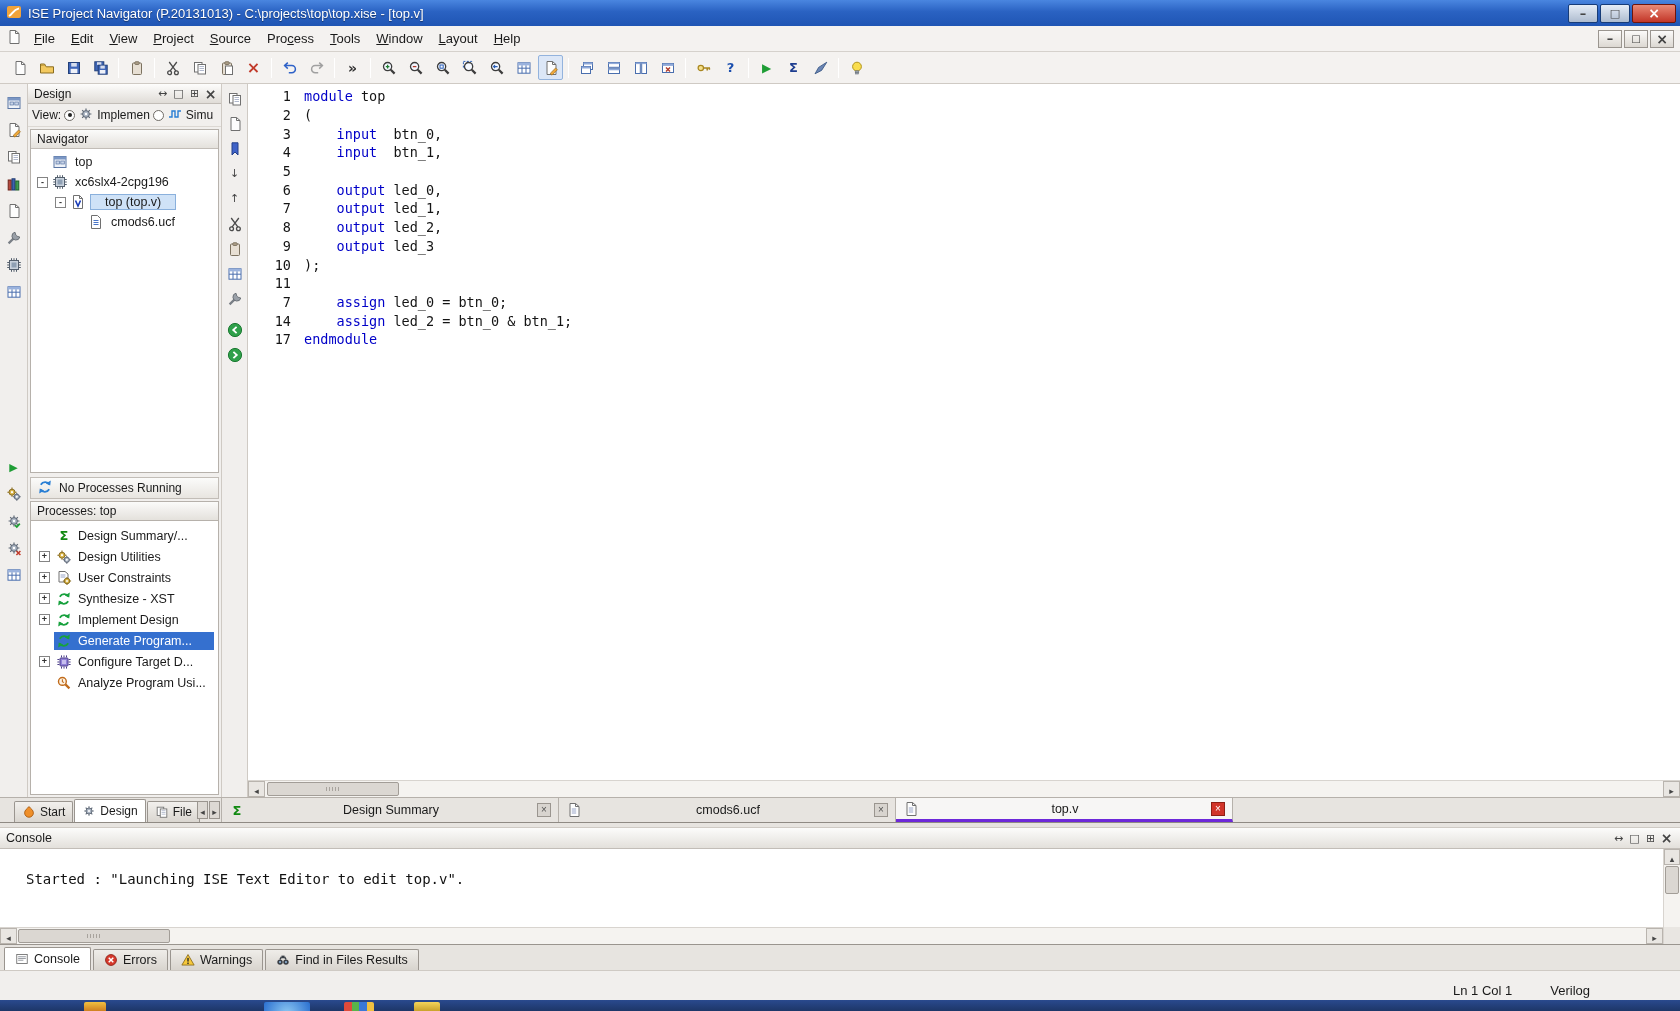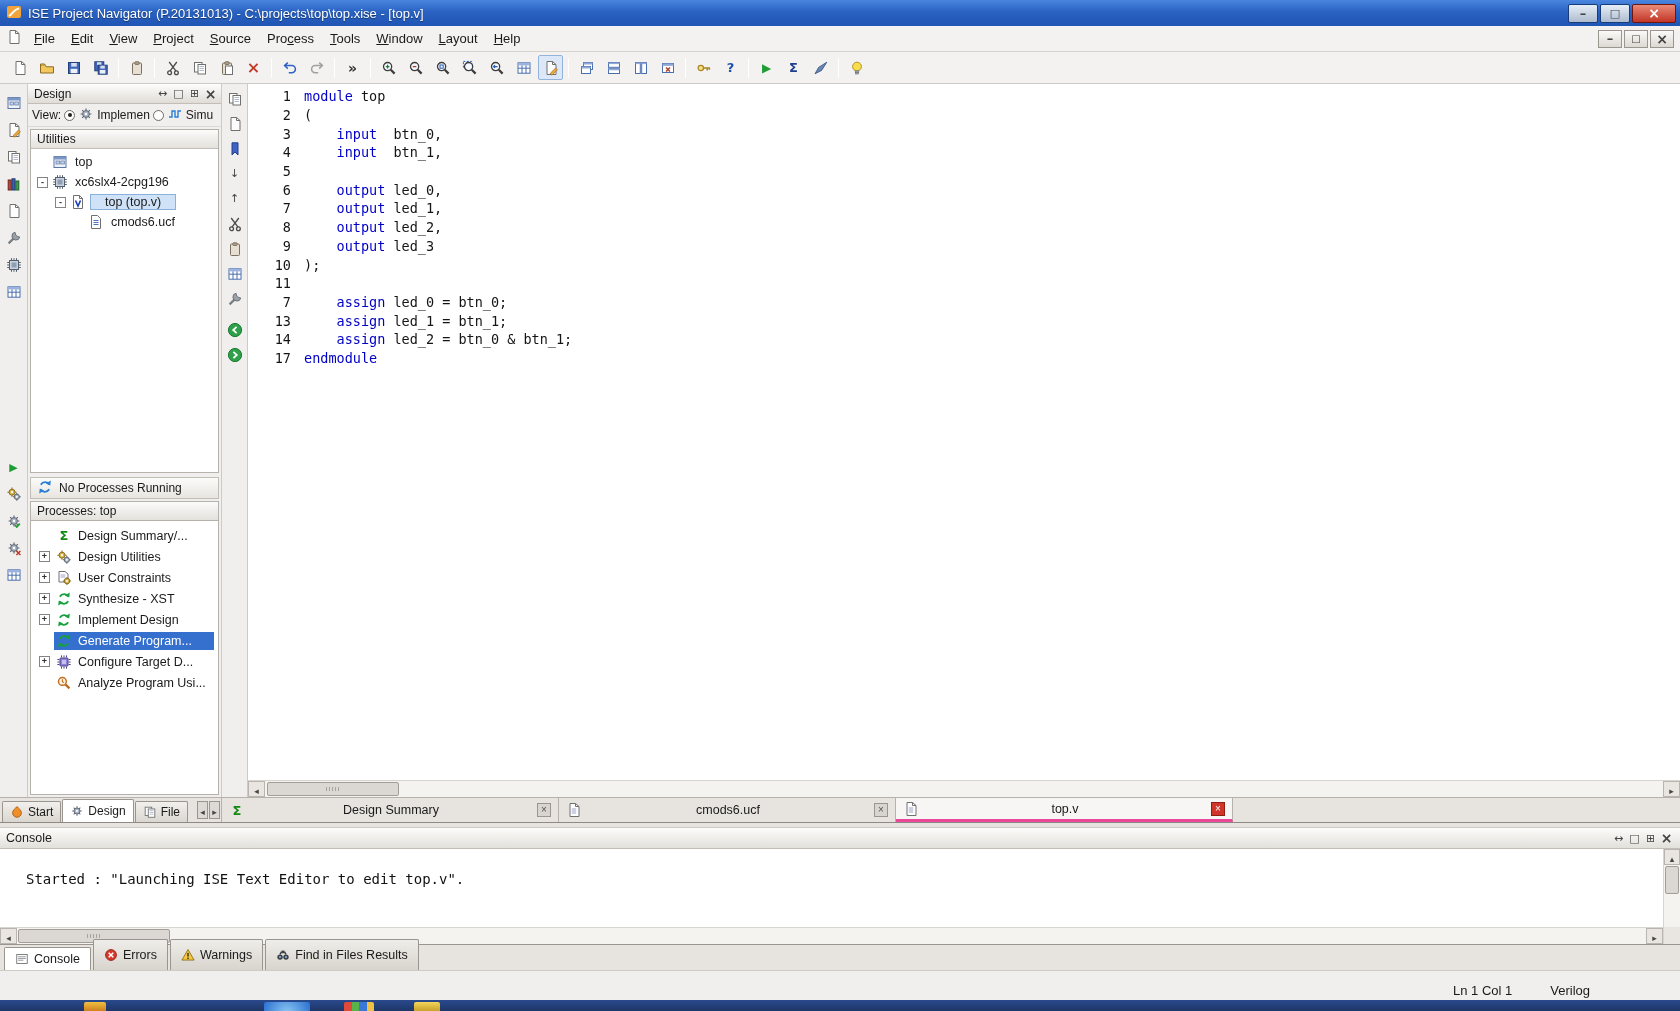--- a/index.html
+++ b/index.html
@@ -70,47 +70,47 @@
   
   .hscroll{display:flex;background:#f2f0ed;border-top:1px solid #d8d4cf}
   .editor-hscroll{position:absolute;left:0;bottom:0;width:100%;height:17px}
   .scroll-btn{width:17px;height:100%;background:#e9e6e2;border:1px solid #b9b4ae;display:flex;align-items:center;justify-content:center;color:#4a4a4a;flex:none}
   .scroll-btn .icn{width:10px;height:10px;font-size:8px}
   .scroll-track{flex:1;position:relative;background:#f5f3f0}
   .scroll-thumb{position:absolute;top:1px;bottom:1px;background:#dbd7d2;border:1px solid #a29d97;border-radius:2px}
   .grip{position:absolute;left:50%;top:4px;bottom:4px;width:14px;transform:translateX(-50%);background:repeating-linear-gradient(90deg,#a8a39d 0 1px,transparent 1px 3px)}
   
   .tabs-row{position:absolute;left:0;top:797px;width:100%;height:26px;background:#e7e4e0;border-top:1px solid #b6b1ab;border-bottom:1px solid #8f8a84;display:flex}
-  .left-tabs{width:222px;flex:none;display:flex;align-items:flex-end;padding:2px 22px 0 2px;gap:1px;border-right:1px solid #b6b1ab;position:relative;overflow:hidden}
+  .left-tabs{width:222px;flex:none;display:flex;align-items:flex-end;padding:2px 22px 0 14px;gap:1px;border-right:1px solid #b6b1ab;position:relative;overflow:hidden}
   .ltab{height:21px;display:flex;align-items:center;gap:4px;padding:0 7px;border:1px solid #9a958f;border-bottom:none;background:linear-gradient(#f2f0ed,#dad6d0);font-size:12px;border-radius:2px 2px 0 0;white-space:nowrap}
   .ltab .icn{width:14px;height:14px}
   .ltab.active{background:#fff;height:23px}
   .tab-arrows{position:absolute;right:1px;bottom:3px;display:flex;gap:1px}
   .tarr{width:11px;height:18px;background:#ddd9d4;border:1px solid #9a958f;display:flex;align-items:center;justify-content:center}
   .tarr .icn{width:8px;height:8px;font-size:7px}
   .editor-tabs{flex:1;display:flex;align-items:stretch;overflow:hidden}
   .etab{width:337px;flex:none;display:flex;align-items:center;gap:4px;padding:0 7px;border-right:1px solid #b6b1ab;background:#e7e4e0;font-size:12.5px}
   .etab .lbl{flex:1;text-align:center;white-space:nowrap;overflow:hidden}
-  .etab.active{background:#f7f6f5;border-bottom:3px solid #ec4899}
+  .etab.active{background:#f7f6f5;border-bottom:3px solid #6d28d9}
   .eclose{width:14px;height:14px;border:1px solid #9a958f;background:#d8d4cf;color:#555;font-size:10px;line-height:1;display:flex;align-items:center;justify-content:center;flex:none}
   .etab.active .eclose{background:#d1352a;border-color:#8e1f15;color:#fff}
   
   .splitter{position:absolute;left:0;top:823px;width:100%;height:4px;background:#e7e4e0}
   .console-header{position:absolute;left:0;top:827px;width:100%;height:22px;background:linear-gradient(#fcfcfb,#e3e0db);border-top:1px solid #cfcac4;border-bottom:1px solid #c2bdb7;display:flex;align-items:center;padding:0 6px;font-size:12.5px}
   .console-body{position:absolute;left:0;top:849px;width:1663px;height:78px;background:#fff;overflow:hidden}
   .console-body pre{margin:0;padding:22px 10px 0 26px;font-family:"DejaVu Sans Mono","Liberation Mono",monospace;font-size:14px;color:#111;white-space:pre}
   .console-hscroll{position:absolute;left:0;top:927px;width:1663px;height:17px}
   .console-vscroll{position:absolute;left:1663px;top:849px;width:17px;height:95px;background:#f2f0ed;border-left:1px solid #d8d4cf;display:flex;flex-direction:column}
   .console-vscroll .scroll-btn{width:100%;height:16px}
   .vtrack{flex:1;position:relative;background:#f5f3f0}
   .vthumb{position:absolute;left:1px;right:1px;top:1px;height:28px;background:#dbd7d2;border:1px solid #a29d97;border-radius:2px}
   .scroll-corner{position:absolute;left:1663px;top:927px;width:17px;height:17px;background:#e9e6e2;border-left:1px solid #d8d4cf}
   
   .bottom-tabs{position:absolute;left:0;top:944px;width:100%;height:26px;background:#e7e4e0;border-top:1px solid #9a958f;display:flex;align-items:flex-end;padding:2px 0 0 4px;gap:2px}
-  .btab{height:31px;display:flex;align-items:center;gap:5px;padding:0 10px;border:1px solid #9a958f;border-bottom:none;background:linear-gradient(#efede9,#d8d4ce);font-size:12.5px;border-radius:2px 2px 0 0;white-space:nowrap}
+  .btab{height:21px;display:flex;align-items:center;gap:5px;padding:0 10px;border:1px solid #9a958f;border-bottom:none;background:linear-gradient(#efede9,#d8d4ce);font-size:12.5px;border-radius:2px 2px 0 0;white-space:nowrap}
   .btab .icn{width:14px;height:14px}
   .btab.active{background:#fff;height:23px}
   
   .statusbar{position:absolute;left:0;top:970px;width:100%;height:39px;background:#f1efed;border-top:1px solid #cfcac4;display:flex;align-items:center;justify-content:flex-end;font-size:13px}
   .scell{padding:0 4px;white-space:nowrap}
   .scell.linecol{margin-right:30px}
   .scell.lang{margin-right:86px}
   
   .taskbar{position:absolute;left:0;top:1000px;width:100%;height:11px;background:linear-gradient(#2a4a8e,#1d3668)}
   .tb-item{position:absolute;top:2px;height:9px;border-radius:2px 2px 0 0}
@@ -570,21 +570,21 @@
       <span>Implemen</span>
       <span class="radio"></span>
       <span class="icn-slot"><span class="icn">
             <svg width="16" height="16" viewBox="0 0 16 16" aria-hidden="true">
               <path d="M2 11 h3 v-6 h3 v6 h3 v-6 h3" fill="none" stroke="#2a7fd4" stroke-width="1.4"></path>
             </svg>
           </span></span>
       <span>Simu</span>
     </div>
     <div class="hier-box">
-      <div class="hier-title">Utilities</div>
+      <div class="hier-title">Navigator</div>
       <div class="tree">
           <div class="trow" style="padding-left: 6px;">
             <span class="tspacer"></span>
             <span class="icn">
               <svg width="16" height="16" viewBox="0 0 16 16" aria-hidden="true">
                 <rect x="2" y="2.5" width="12" height="11" fill="#eef2f8" stroke="#5b76a4"></rect>
                 <rect x="2" y="2.5" width="12" height="3" fill="#7a96c4"></rect>
                 <rect x="4" y="7" width="3.5" height="3" fill="#c8d4e8" stroke="#5b76a4" stroke-width="0.7"></rect>
                 <rect x="8.8" y="7" width="3.5" height="3" fill="#c8d4e8" stroke="#5b76a4" stroke-width="0.7"></rect>
               </svg>
@@ -868,24 +868,20 @@
         </div>
         <div class="cl">
           <span class="ln">11</span>
           <span class="ct"></span>
         </div>
         <div class="cl">
           <span class="ln">7</span>
           <span class="ct"><span class="tok-p">    </span><span class="tok-k">assign</span><span class="tok-p"> led_0 = btn_0;</span></span>
         </div>
         <div class="cl">
-          <span class="ln">13</span>
-          <span class="ct"><span class="tok-p">    </span><span class="tok-k">assign</span><span class="tok-p"> led_1 = btn_1;</span></span>
-        </div>
-        <div class="cl">
           <span class="ln">14</span>
           <span class="ct"><span class="tok-p">    </span><span class="tok-k">assign</span><span class="tok-p"> led_2 = btn_0 &amp; btn_1;</span></span>
         </div>
         <div class="cl">
           <span class="ln">17</span>
           <span class="ct"><span class="tok-k">endmodule</span></span>
         </div>
       </div>
     <div class="hscroll editor-hscroll">
       <span class="scroll-btn">

